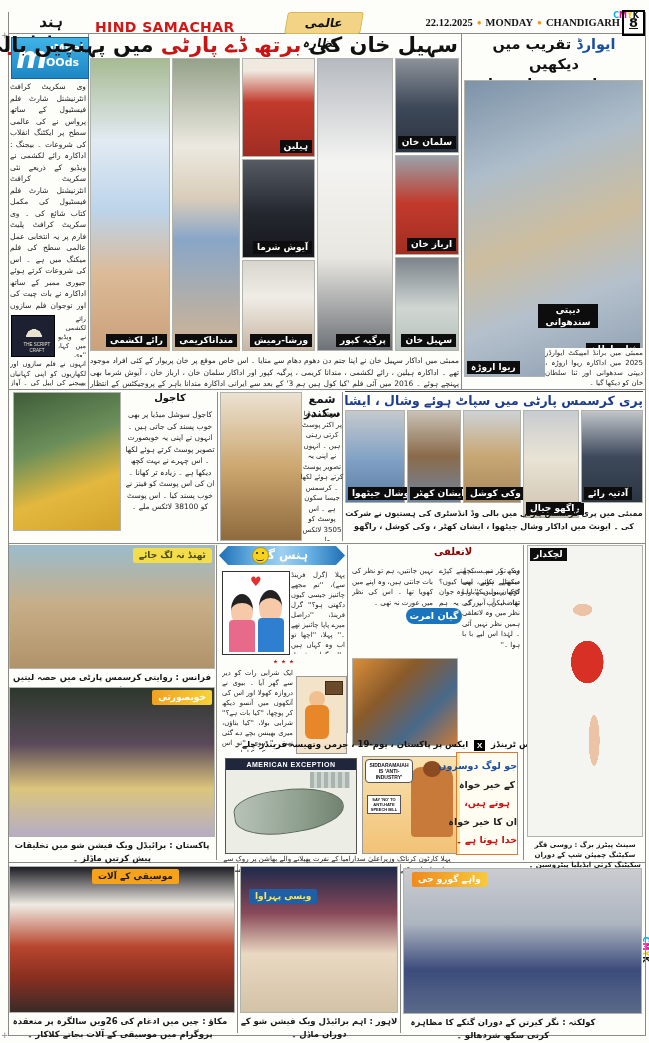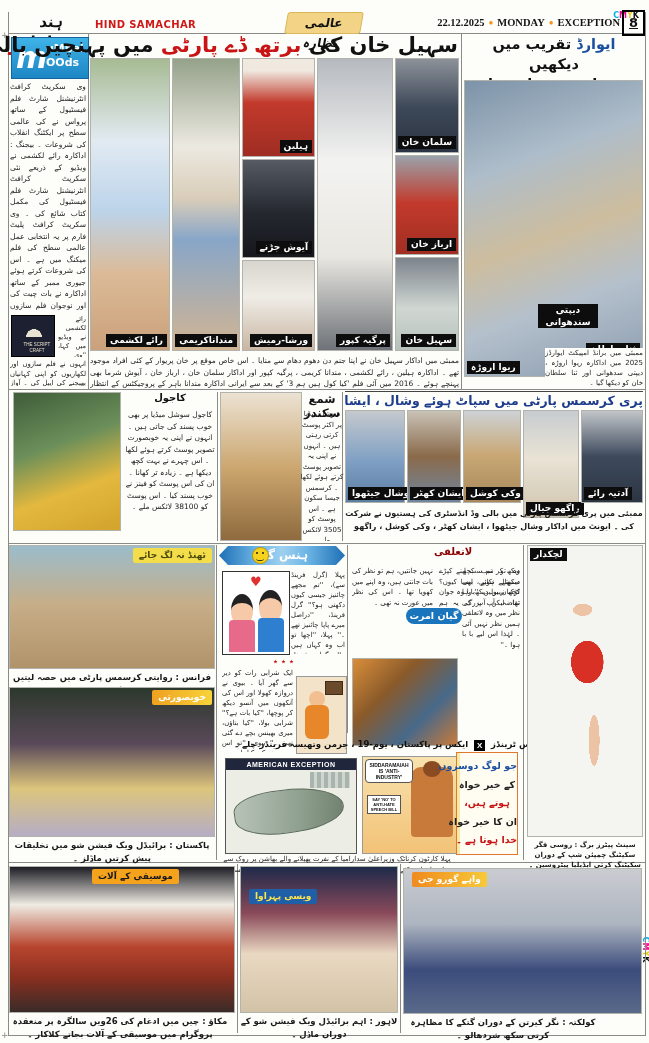--- a/index.html
+++ b/index.html
@@ -10,21 +10,21 @@
   .photo{position:absolute;border:1px solid #b3b3ad;box-sizing:border-box;padding-left:8px;}
   .plabel{position:absolute;background:#0d0d0d;color:#fff;font-weight:bold;font-size:9px;
           line-height:13px;padding:0 4px;white-space:nowrap;direction:rtl;}
   .ylabel{position:absolute;font-weight:bold;font-size:9px;line-height:15px;padding:0 6px;
           direction:rtl;border-radius:2px;}
   .cap{position:absolute;direction:rtl;text-align:center;font-size:8.5px;font-weight:bold;color:#1a1a1a;line-height:13px;}
   .body-u{position:absolute;direction:rtl;text-align:justify;font-size:7.5px;line-height:11.5px;color:#1c1c1c;}
   
   #masthead-urdu{left:10px;top:12px;width:80px;font-size:15px;font-weight:bold;direction:rtl;
                  border-bottom:3px solid #c81414;line-height:20px;text-align:center;transform:skewX(-6deg);}
-  #hind-samachar{left:95px;top:19px;font-size:10px;font-weight:bold;color:#d01818;letter-spacing:.4px;}
+  #hind-samachar{left:95px;top:19px;font-size:14px;font-weight:bold;color:#d01818;letter-spacing:.4px;}
   #section-badge{left:286px;top:12px;width:74px;height:20px;background:#f3d487;border:1px solid #d9b85a;
                  border-radius:3px;transform:skewX(-10deg);text-align:center;font-size:12px;font-weight:bold;
                  line-height:20px;direction:rtl;}
   #dateline{left:0;top:17px;width:620px;text-align:right;font-family:"Liberation Serif",serif;
             font-size:10.5px;font-weight:bold;color:#141414;}
   #dateline .dot{color:#f7941d;font-size:8px;vertical-align:1px;padding:0 4px;}
   #page-num{left:622px;top:10px;width:19px;height:22px;border:2px solid #000;text-align:center;
             font-size:13px;font-weight:bold;line-height:22px;text-decoration:underline;}
   .cmyk b{font-weight:bold;font-size:8px;}
   .c1{color:#00aeef}.c2{color:#ec008c}.c3{color:#e8d020}.c4{color:#111}
@@ -143,21 +143,21 @@
   <div class="rule" style="left:216px;top:545px;width:1px;height:315px;"></div>
   <div class="rule" style="left:347px;top:545px;width:1px;height:188px;"></div>
   <div class="rule" style="left:523px;top:545px;width:1px;height:315px;"></div>
   <div class="rule" style="left:237px;top:864px;width:1px;height:169px;"></div>
   <div class="rule" style="left:400px;top:864px;width:1px;height:169px;"></div>
 
   <div class="abs" id="masthead-urdu">ہند سماچار</div>
   <div class="abs" id="hind-samachar">HIND SAMACHAR</div>
   <div class="abs" id="section-badge">عالمی نظارہ</div>
   <div class="abs" id="dateline">
-    <span>22.12.2025</span><span class="dot">●</span><span>MONDAY</span><span class="dot">●</span><span>EXCEPTION</span>
+    <span>22.12.2025</span><span class="dot">●</span><span>MONDAY</span><span class="dot">●</span><span>CHANDIGARH</span>
   </div>
   <div class="abs" id="page-num">8</div>
 
   <div class="abs" id="mlogo">
     <span class="m">m</span>
     <span class="t"><span>uMbai</span><br><span>OOds</span></span>
   </div>
   <div class="body-u" style="left:10px;top:81px;width:76px;height:232px;overflow:hidden;">وی سکرپٹ کرافٹ انٹرنیشنل شارٹ فلم فیسٹیول کے ساتھ پرواس نے کی عالمی سطح پر ایکٹنگ انقلاب کی شروعات ۔ بیجنگ : اداکارہ رائے لکشمی نے ویڈیو کے ذریعے نئی سکرپٹ کرافٹ انٹرنیشنل شارٹ فلم فیسٹیول کی مکمل کتاب شائع کی ۔ وی سکرپٹ کرافٹ پلیٹ فارم پر یہ انتخابی عمل عالمی سطح کی فلم میکنگ میں ہے ۔ اس کی شروعات کرتے ہوئے جیوری ممبر کے ساتھ اداکارہ نے بات چیت کی اور نوجوان فلم سازوں اور لکھاریوں کو عالمی سنیما سے جڑنے کی ترغیب دی ۔</div>
   <div class="photo" id="book-cover" style="left:11px;top:315px;width:44px;height:42px;">THE SCRIPT CRAFT</div>
   <div class="body-u" style="left:58px;top:315px;width:28px;height:42px;overflow:hidden;font-size:6.5px;line-height:9px;">رائے لکشمی نے ویڈیو میں کہا، ''وی سکرپٹ کرافٹ صرف فیسٹیول نہیں ہے، یہ وہ جگہ ہے جہاں کہانیاں اپنے کریئر کی شروعات کرتی ہیں ۔''</div>
@@ -172,21 +172,21 @@
   <div class="photo" id="ph-raai" style="left:90px;top:58px;width:80px;height:293px;">
     <span class="plabel" style="right:2px;bottom:3px;">رائے لکشمی</span>
   </div>
   <div class="photo" id="ph-mandana" style="left:172px;top:58px;width:68px;height:293px;">
     <span class="plabel" style="right:2px;bottom:3px;">منداناکریمی</span>
   </div>
   <div class="photo" id="ph-helen" style="left:242px;top:58px;width:73px;height:99px;">
     <span class="plabel" style="right:2px;bottom:3px;">ہیلین</span>
   </div>
   <div class="photo" id="ph-aayush" style="left:242px;top:159px;width:73px;height:99px;">
-    <span class="plabel" style="right:2px;bottom:3px;">آیوش جڑنے</span>
+    <span class="plabel" style="right:2px;bottom:3px;">آیوش شرما</span>
   </div>
   <div class="photo" id="ph-varsha" style="left:242px;top:260px;width:73px;height:91px;text-decoration:underline;">
     <span class="plabel" style="right:2px;bottom:3px;">ورشا-رمیش</span>
   </div>
   <div class="photo" id="ph-pragya" style="left:317px;top:58px;width:76px;height:293px;">
     <span class="plabel" style="right:2px;bottom:3px;">پرگیہ کپور</span>
   </div>
   <div class="photo" id="ph-salman" style="left:395px;top:58px;width:64px;height:95px;">
     <span class="plabel" style="right:2px;bottom:3px;">سلمان خان</span>
   </div>

